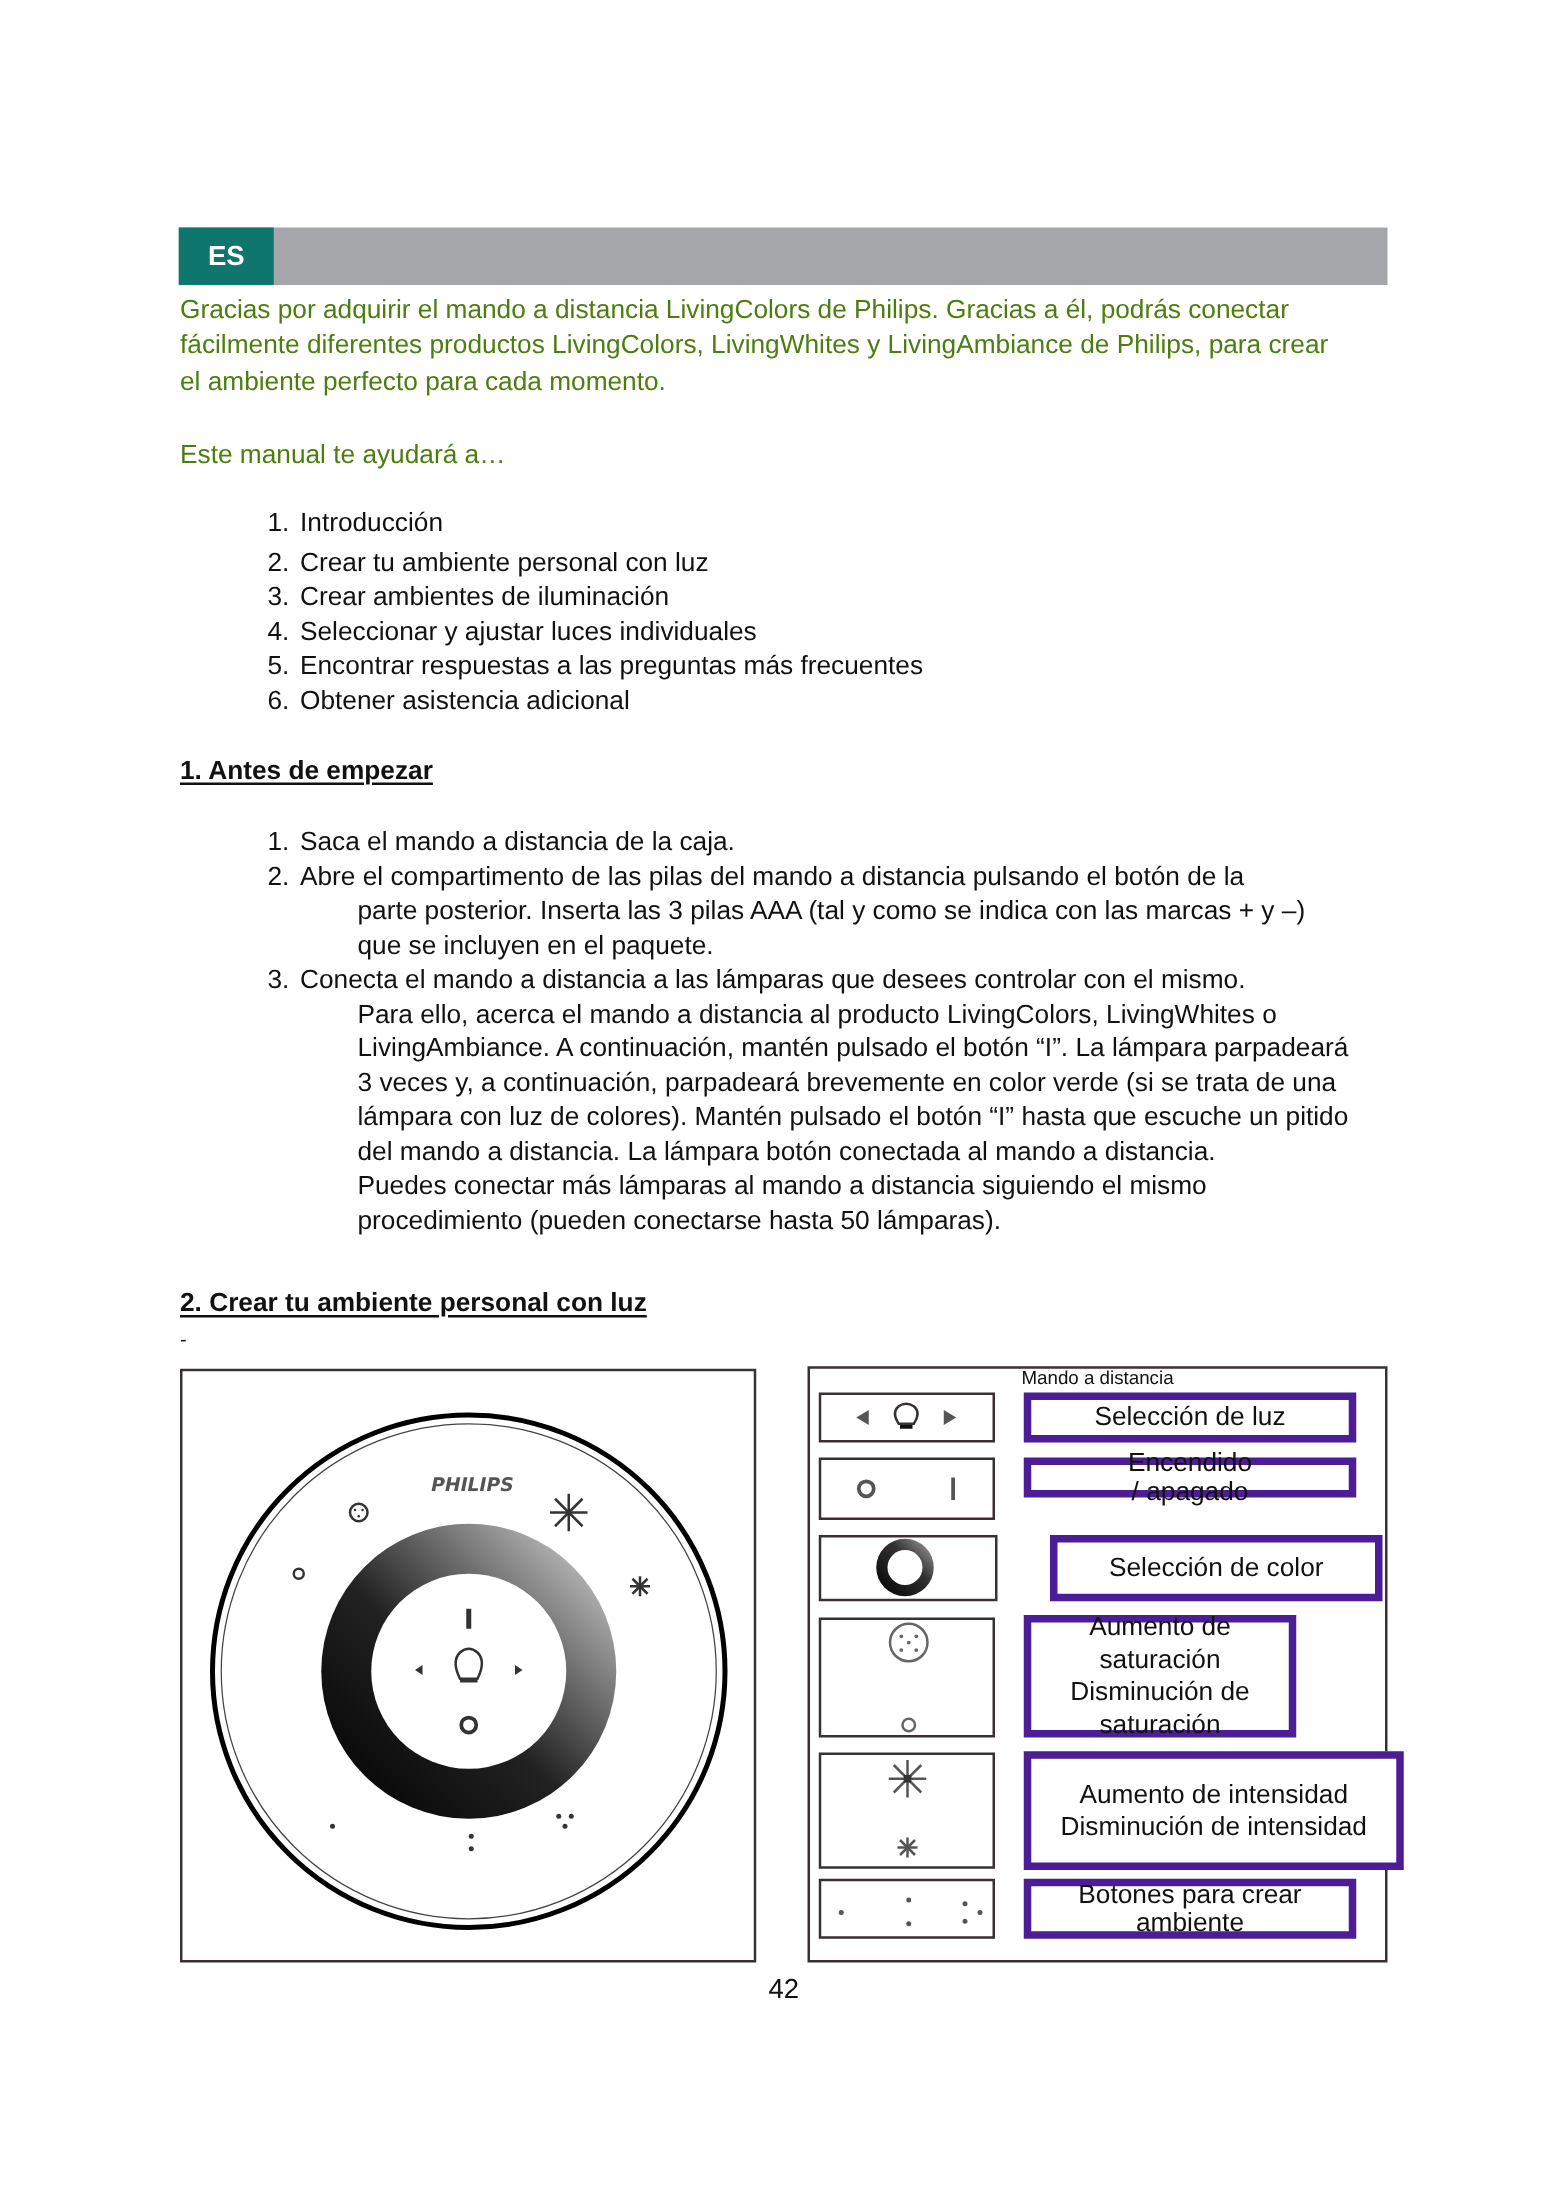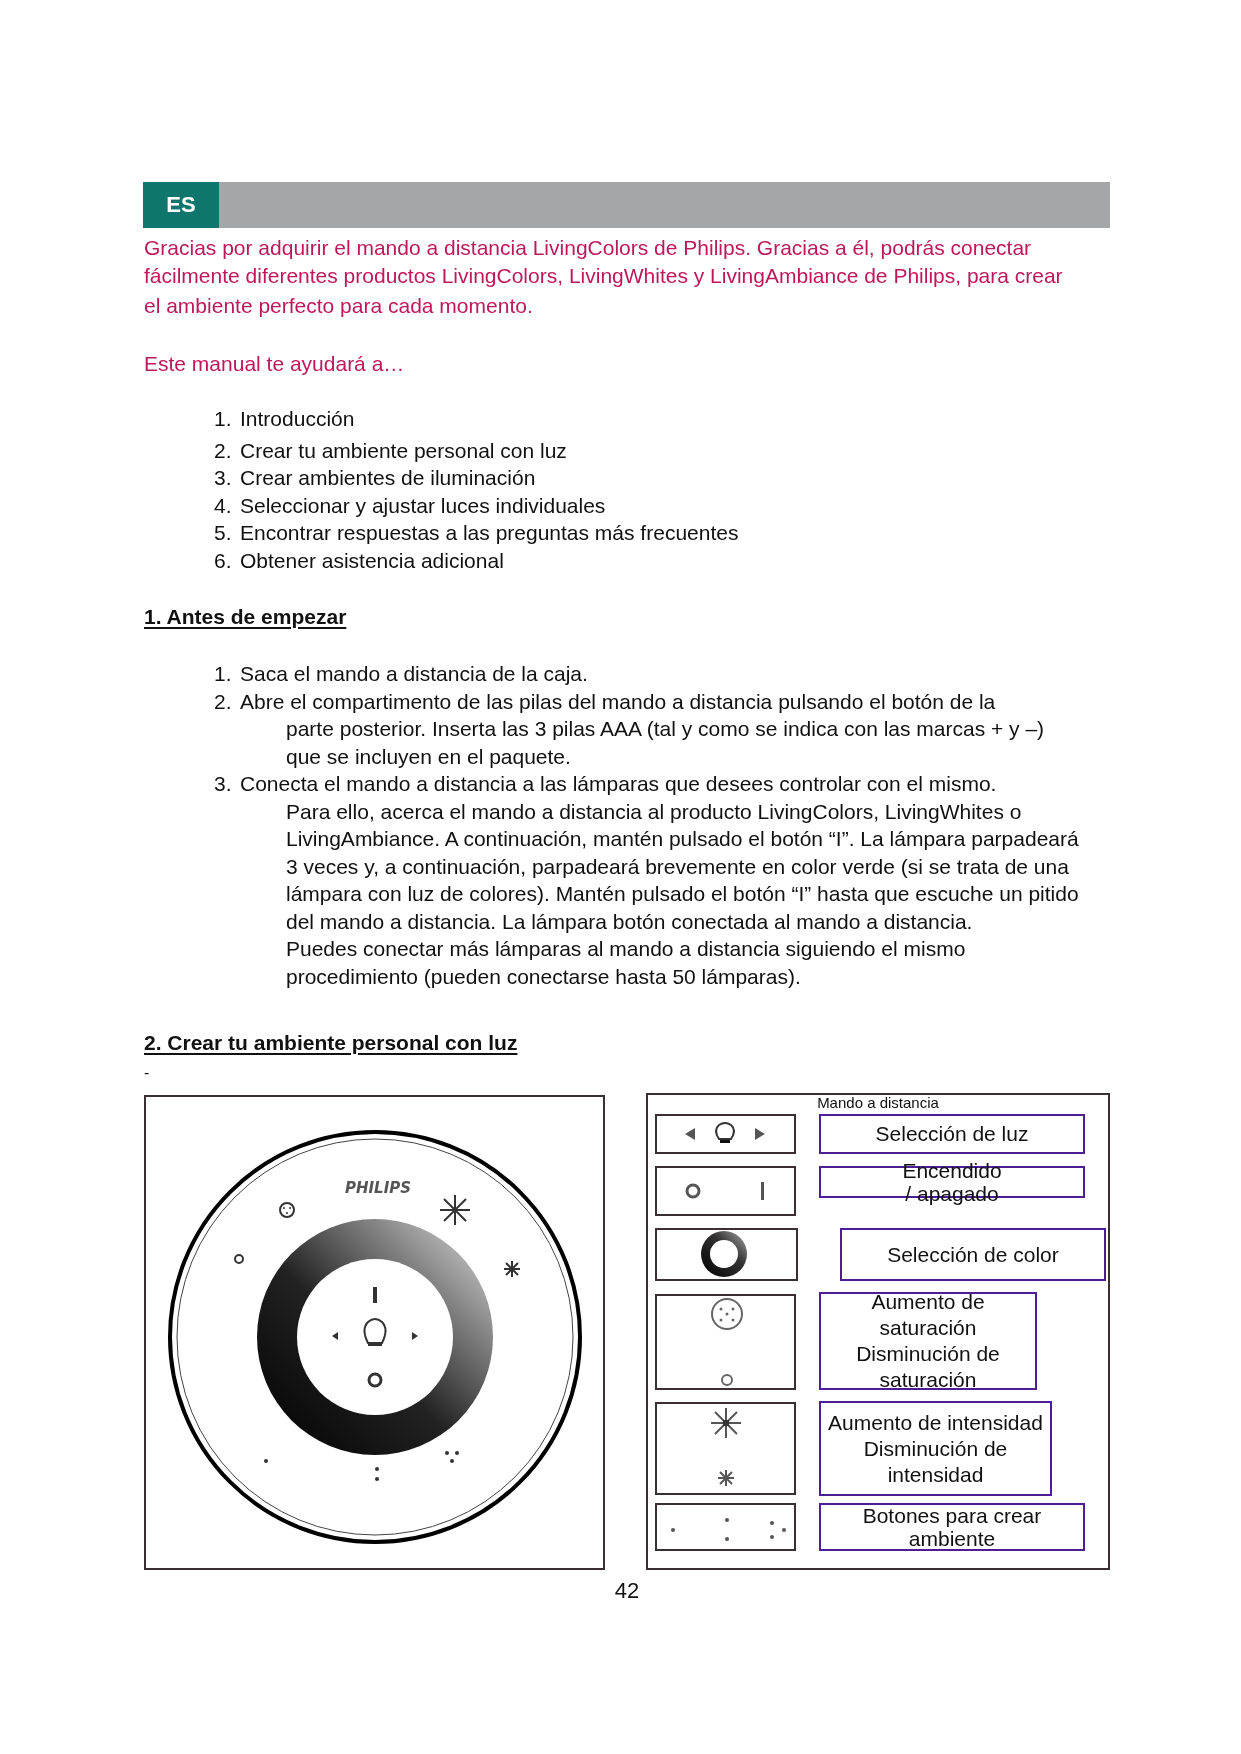--- a/index.html
+++ b/index.html
@@ -4,21 +4,21 @@
 <style>
   html, body { margin: 0; padding: 0; background: #ffffff; }
   body { width: 1241px; height: 1754px; position: relative; overflow: hidden;
          font-family: "Liberation Sans", "DejaVu Sans", sans-serif; color: #111; }
   .abs { position: absolute; }
 
   .lang-bar { left: 143px; top: 182px; width: 967px; height: 46px; background: #a4a6a9; }
   .lang-tag { left: 143px; top: 182px; width: 76px; height: 46px; background: #0f766e;
               color: #fff; font-weight: bold; font-size: 22px; line-height: 46px; text-align: center; }
 
-  .body-text { font-size: 21px; line-height: 28px; color: #be185d; }
+  .body-text { font-size: 21px; line-height: 28px; color: #4d7c0f; }
   .intro { left: 144px; top: 234px; width: 980px; }
   .intro p { margin: 0; }
   .intro .l3 { margin-top: 2px; }
   .lead { left: 144px; top: 350px; }
 
   ol.toc { position: absolute; left: 214px; top: 405px; margin: 0; padding: 0; list-style: none; }
   ol.toc li { font-size: 21px; line-height: 27.5px; }
   ol.toc li:first-child { margin-bottom: 4px; }
   .num { display: inline-block; width: 26px; }
 
@@ -34,21 +34,21 @@
 
   .dash { left: 144px; top: 1064px; font-size: 16px; }
 
   
   .remote-box { left: 144px; top: 1095px; width: 461px; height: 475px; border: 2px solid #3a3034; box-sizing: border-box; font-style: italic; }
 
   
   .legend-box { left: 646px; top: 1093px; width: 464px; height: 477px; border: 2px solid #3a3034; box-sizing: border-box; }
   .legend-title { left: 646px; top: 1094px; width: 464px; text-align: center; font-size: 15px; }
   .icon-cell { position: absolute; border: 2px solid #3a3034; box-sizing: border-box; background: #fff; }
-  .label-cell { position: absolute; border: 2px solid #4c1d95; box-sizing: border-box; background: #fff;
+  .label-cell { position: absolute; border: 6px solid #4c1d95; box-sizing: border-box; background: #fff;
                 display: flex; flex-direction: column; align-items: center; justify-content: center;
                 font-size: 21px; line-height: 26px; text-align: center; }
   .page-num { left: 600px; top: 1578px; width: 54px; text-align: center; font-size: 22px; }
 </style>
 </head>
 <body>
 
 <div class="abs lang-bar"></div>
 <div class="abs lang-tag">ES</div>
 
@@ -218,21 +218,21 @@
       <line x1="58" y1="8" x2="80" y2="30"></line>
       <line x1="80" y1="8" x2="58" y2="30"></line>
       <line x1="69" y1="66" x2="69" y2="82"></line>
       <line x1="61" y1="74" x2="77" y2="74"></line>
       <line x1="63" y1="68" x2="75" y2="80"></line>
       <line x1="75" y1="68" x2="63" y2="80"></line>
     </g>
     <rect x="66" y="16" width="6" height="6" fill="#333"></rect>
   </svg>
 </div>
-<div class="label-cell" style="left:819px;top:1401px;width:233px;height:95px;">
+<div class="label-cell" style="left:819px;top:1401px;width:304px;height:95px;">
   <span>Aumento de intensidad</span>
   <span>Disminución de intensidad</span>
 </div>
 
 <div class="icon-cell" style="left:655px;top:1503px;width:141px;height:48px;">
   <svg width="137" height="44" viewBox="0 0 137 44">
     <g fill="#555">
       <circle cx="16" cy="25" r="2"></circle>
       <circle cx="70" cy="15" r="2"></circle>
         <circle cx="70" cy="34" r="2"></circle>

